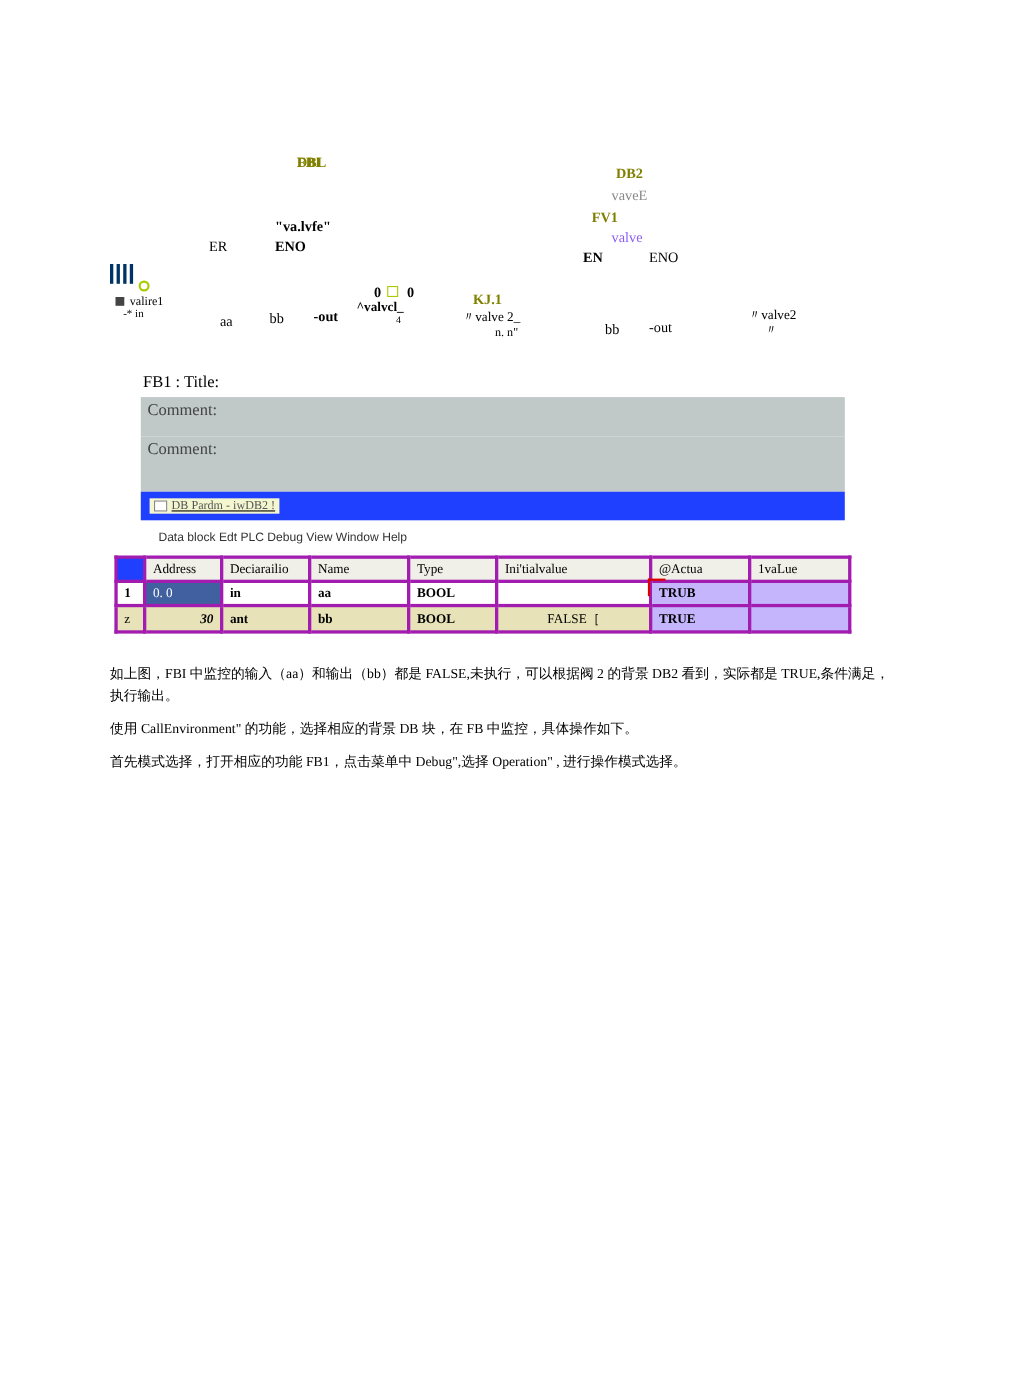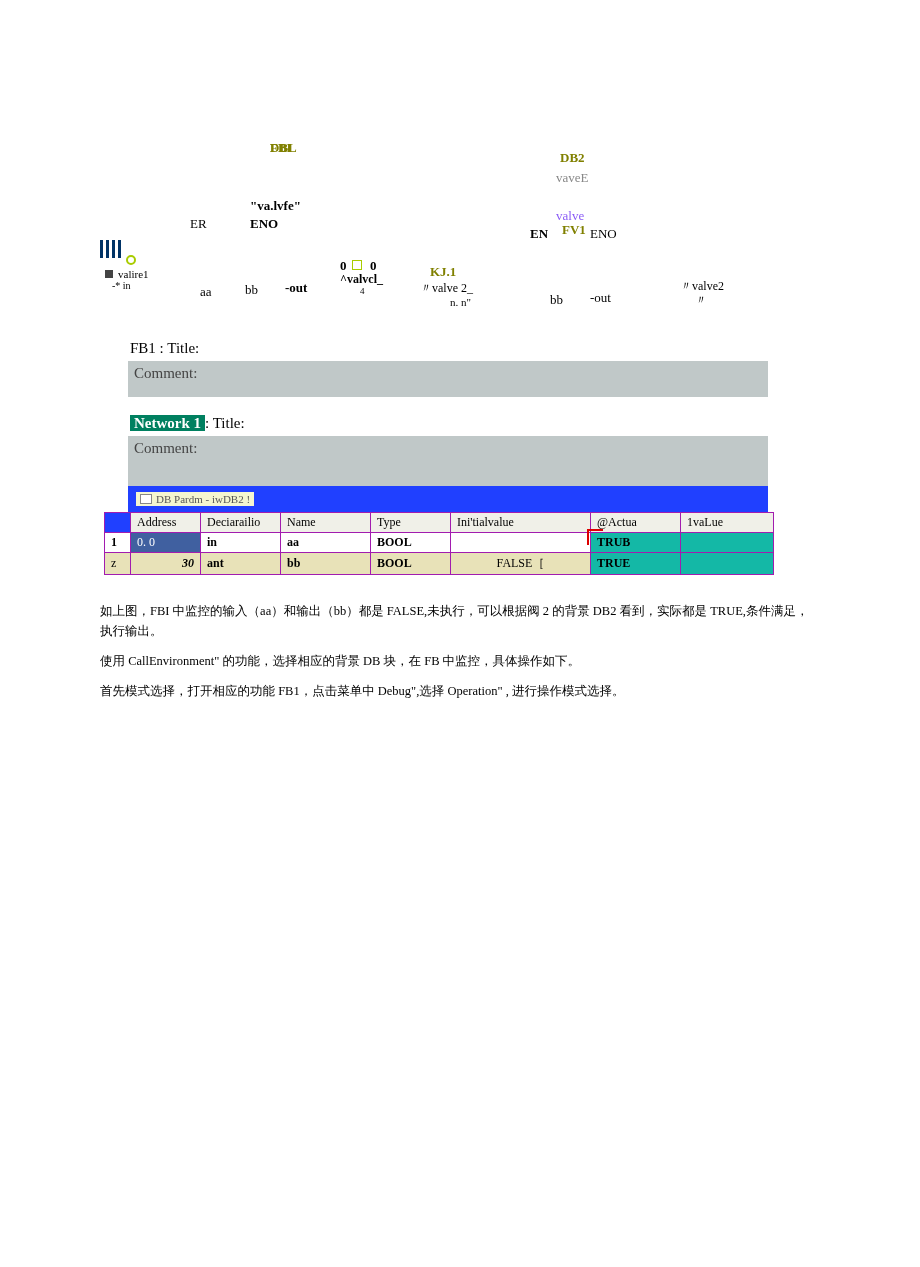--- a/index.html
+++ b/index.html
@@ -68,20 +68,21 @@
     padding: 0 4px;
   }
   .hashbb { text-align: center; margin: 30px 0 24px 0; font-size: 14px; }
   .bluebar {
     background: #2040ff;
     height: 26px;
     width: 640px;
     margin-left: 28px;
     display: flex; align-items: center;
     padding-left: 8px;
+    text-decoration: underline;
   }
   .bluebar-inner {
     background: #f4f6d0;
     color: #555;
     font-size: 11px;
     padding: 1px 4px;
     display: flex; align-items: center; gap: 4px;
   }
   .bluebar-inner .ic {
     width: 12px; height: 10px; background: #fff; border: 1px solid #888;
@@ -100,33 +101,33 @@
   .pathline .l7 { color: #1030d0; font-weight: bold; }
   .pathline .blk { font-weight: bold; color: #000; }
   .dbtable {
     border-collapse: collapse;
     width: 670px;
     margin-left: 4px;
     font-family: "Times New Roman", serif;
     font-size: 12px;
   }
   .dbtable th, .dbtable td {
-    border: 1px solid #a21caf;
+    border: 3px solid #a21caf;
     padding: 2px 6px;
     height: 18px;
     text-align: left;
   }
   .dbtable th {
     background: #f0f0e8;
     font-weight: normal;
   }
   .dbtable td.b { font-weight: bold; }
   .hlcell { background: #4060a0; color: #fff; text-align: right; }
   .altrow { background: #e8e2b8; }
-  .lightblue { background: #14b8a6; }
+  .lightblue { background: #c4b5fd; }
   .redmk { position: relative; }
   .redmk::before {
     content: "";
     position: absolute;
     left: -4px; top: -4px;
     width: 14px; height: 14px;
     border: 2px solid #d00;
     border-bottom: none; border-right: none;
   }
   .bodytext {
@@ -159,56 +160,54 @@
     <div class="sq"></div>
     <span class="abs" style="left:18px; top:128px; font-size:11px;">valire1</span>
     <span class="abs" style="left:12px; top:140px; font-size:10px;">-* in</span>
     <span class="abs" style="left:100px; top:144px;">aa</span>
     <span class="abs" style="left:145px; top:142px;">bb</span>
     <span class="abs" style="left:185px; top:140px; font-weight:bold;">-out</span>
 
     <span class="abs" style="left:240px; top:118px; font-weight:bold;">0</span>
     <span class="abs" style="left:252px; top:116px;"><span class="box-sm"></span></span>
     <span class="abs" style="left:270px; top:118px; font-weight:bold;">0</span>
-    <span class="abs" style="left:240px; top:132px; font-weight:bold; font-size:12px;font-family:Liberation Serif, serif;">^valvcl_</span>
+    <span class="abs" style="left:224px; top:132px; font-weight:bold; font-size:12px;font-family:Liberation Serif, serif;">^valvcl_</span>
     <span class="abs" style="left:260px; top:146px; font-size:9px;">4</span>
 
     <span class="abs olive" style="left:460px; top:10px;">DB2</span>
     <span class="abs" style="left:456px; top:30px; color:#888;">vaveE</span>
-    <span class="abs olive" style="left:462px; top:50px;margin-top:32px;">FV1</span>
+    <span class="abs olive" style="left:438px; top:50px;">FV1</span>
     <span class="abs" style="left:456px; top:68px; color:#8b5cf6;">valve</span>
     <span class="abs" style="left:430px; top:86px; font-weight:bold;">EN</span>
     <span class="abs" style="left:490px; top:86px;">ENO</span>
 
     <span class="abs olive" style="left:330px; top:124px;">KJ.1</span>
     <span class="abs" style="left:320px; top:140px; font-size:12px;">〃valve 2_</span>
     <span class="abs" style="left:350px; top:156px; font-size:11px;">n. n"</span>
     <span class="abs" style="left:450px; top:152px;">bb</span>
     <span class="abs" style="left:490px; top:150px;">-out</span>
     <span class="abs" style="left:580px; top:138px; font-size:12px;">〃valve2</span>
     <span class="abs" style="left:595px; top:152px; font-size:12px;">〃</span>
   </div>
 
   <div class="fb1sec">
     <div class="fb1title">FB1 : Title:</div>
     <div class="commentbox"><span>Comment:</span></div>
-    <div class="nettitle">
-      <span class="netbadge">Network 1</span><span>: Title:</span>
-    </div>
     <div class="commentbox tall"><span>Comment:</span></div>
   </div>
 
 
   <div class="bluebar">
     <div class="bluebar-inner">
       <span class="ic"></span>
       <span>DB Pardm - iwDB2    !</span>
     </div>
   </div>
 
+  <div class="dbmenu"><span>Data block Edt PLC Debug View Window Help</span></div>
 
 
   <table class="dbtable">
     <thead>
       <tr>
         <th style="width:26px; background:#2040ff;"></th>
         <th style="width:70px;">Address</th>
         <th style="width:80px;"><span>Deciarailio</span></th>
         <th style="width:90px;">Name</th>
         <th style="width:80px;">Type</th>

